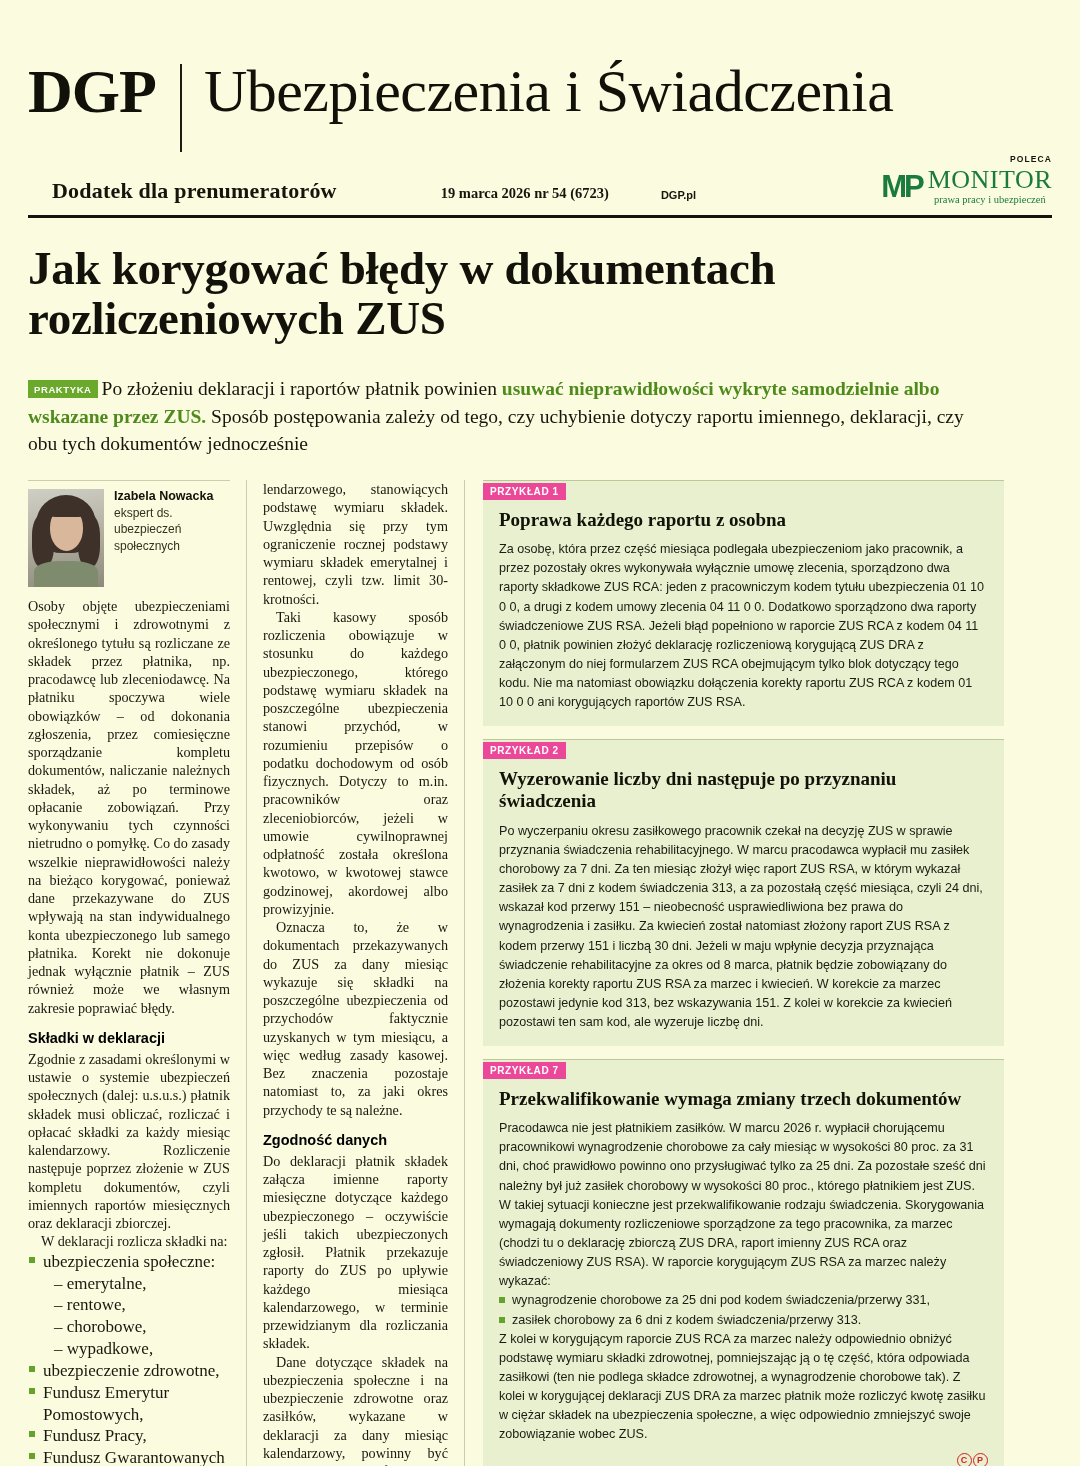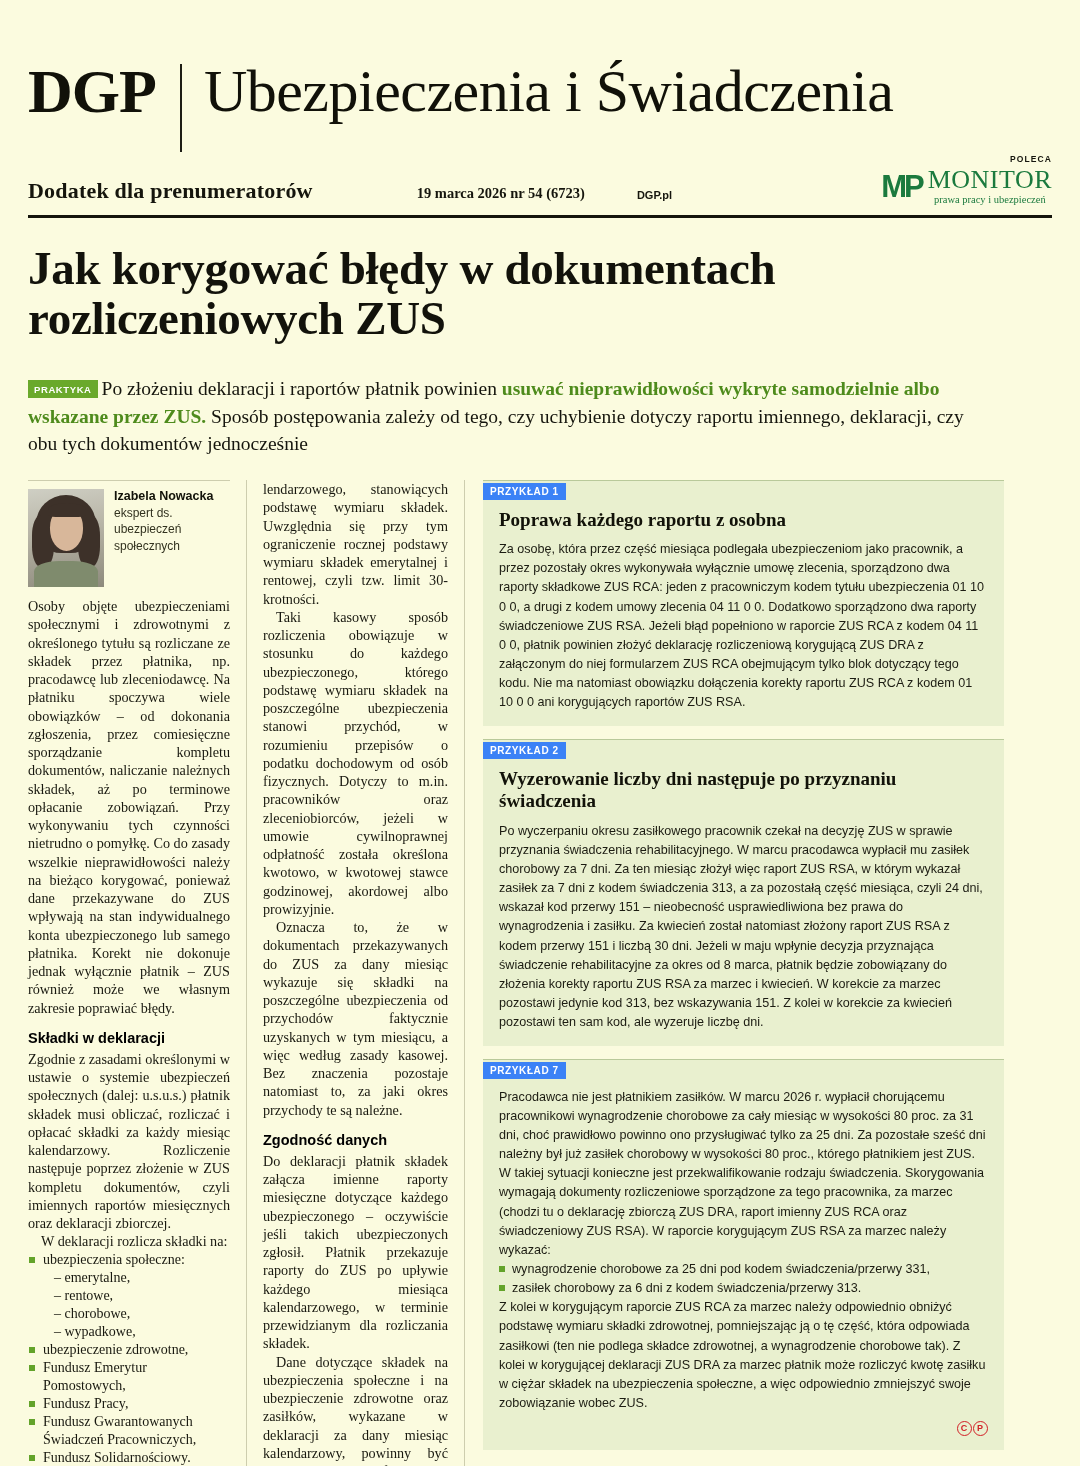--- a/index.html
+++ b/index.html
@@ -46,20 +46,21 @@
     display:flex;align-items:flex-end;
     margin-top:26px;
     padding-bottom:7px;
   }
   .subtitle{
     font-family:"Liberation Serif", serif;
     font-weight:700;
     font-size:22px;
     color:#15150d;
     letter-spacing:.2px;
+    margin-left:24px;
   }
   .issue{
     font-family:"Liberation Serif", serif;
     font-weight:700;
     font-size:14.5px;
     color:#15150d;
     margin-left:104px;
     padding-bottom:2px;
   }
   .dgppl{
@@ -163,37 +164,37 @@
   h3.sub{
     font-family:Liberation Sans, sans-serif;
     font-weight:700;
     font-size:14.5px;
     margin:13px 0 4px;
     color:#000000;
   }
   ul.sq{margin:0;padding:0;list-style:none;}
   ul.sq li{
     font-family:"Liberation Serif", serif;
-    font-size:14px;line-height:1.285;
+    font-size:17px;line-height:1.285;
     padding-left:15px;position:relative;
     color:#18180f;
   }
   ul.sq li::before{
     content:"";position:absolute;left:1px;top:6px;
     width:6px;height:6px;background:#63a32a;
   }
   ul.sq li.dash{padding-left:26px;}
   ul.sq li.dash::before{display:none;}
 
   
   .exbox{background:#e9f0cf;margin-bottom:13px;position:relative;}
   .exbox .topline{height:1px;background:#b9c99a;}
   .exlabel{
     display:inline-block;
-    background:#3b82f6;color:#fff;
+    background:#ec4899;color:#fff;
     font-family:"Liberation Sans", sans-serif;
     font-weight:700;font-size:10px;letter-spacing:.6px;
     padding:3px 7px 2.5px;
   }
   .exinner{padding:9px 16px 14px 16px;}
   .extitle{
     font-family:"Liberation Serif", serif;
     font-weight:700;font-size:19px;line-height:1.18;
     margin:0 0 9px;color:#121209;
   }
@@ -357,20 +358,21 @@
         <div class="exinner">
           <h2 class="extitle">Wyzerowanie liczby dni następuje po przyznaniu świadczenia</h2>
           <p class="extext">Po wyczerpaniu okresu zasiłkowego pracownik czekał na decyzję ZUS w sprawie przyznania świadczenia rehabilitacyjnego. W marcu pracodawca wypłacił mu zasiłek chorobowy za 7 dni. Za ten miesiąc złożył więc raport ZUS RSA, w którym wykazał zasiłek za 7 dni z kodem świadczenia 313, a za pozostałą część miesiąca, czyli 24 dni, wskazał kod przerwy 151 – nieobecność usprawiedliwiona bez prawa do wynagrodzenia i zasiłku. Za kwiecień został natomiast złożony raport ZUS RSA z kodem przerwy 151 i liczbą 30 dni. Jeżeli w maju wpłynie decyzja przyznająca świadczenie rehabilitacyjne za okres od 8 marca, płatnik będzie zobowiązany do złożenia korekty raportu ZUS RSA za marzec i kwiecień. W korekcie za marzec pozostawi jedynie kod 313, bez wskazywania 151. Z kolei w korekcie za kwiecień pozostawi ten sam kod, ale wyzeruje liczbę dni.</p>
         </div>
       </div>
 
       <div class="exbox">
         <div class="topline"></div>
         <div class="exlabel">PRZYKŁAD 7</div>
         <div class="exinner">
+          <h2 class="extitle">Przekwalifikowanie wymaga zmiany trzech dokumentów</h2>
           <p class="extext">Pracodawca nie jest płatnikiem zasiłków. W marcu 2026 r. wypłacił chorującemu pracownikowi wynagrodzenie chorobowe za cały miesiąc w wysokości 80 proc. za 31 dni, choć prawidłowo powinno ono przysługiwać tylko za 25 dni. Za pozostałe sześć dni należny był już zasiłek chorobowy w wysokości 80 proc., którego płatnikiem jest ZUS. W takiej sytuacji konieczne jest przekwalifikowanie rodzaju świadczenia. Skorygowania wymagają dokumenty rozliczeniowe sporządzone za tego pracownika, za marzec (chodzi tu o deklarację zbiorczą ZUS DRA, raport imienny ZUS RCA oraz świadczeniowy ZUS RSA). W raporcie korygującym ZUS RSA za marzec należy wykazać:</p>
           <ul class="exlist">
             <li>wynagrodzenie chorobowe za 25 dni pod kodem świadczenia/przerwy 331,</li>
             <li>zasiłek chorobowy za 6 dni z kodem świadczenia/przerwy 313.</li>
           </ul>
           <p class="extext">Z kolei w korygującym raporcie ZUS RCA za marzec należy odpowiednio obniżyć podstawę wymiaru składki zdrowotnej, pomniejszając ją o tę część, która odpowiada zasiłkowi (ten nie podlega składce zdrowotnej, a wynagrodzenie chorobowe tak). Z kolei w korygującej deklaracji ZUS DRA za marzec płatnik może rozliczyć kwotę zasiłku w ciężar składek na ubezpieczenia społeczne, a więc odpowiednio zmniejszyć swoje zobowiązanie wobec ZUS.</p>
           <div class="cp"><span>C</span><span>P</span></div>
         </div>
       </div>
 

